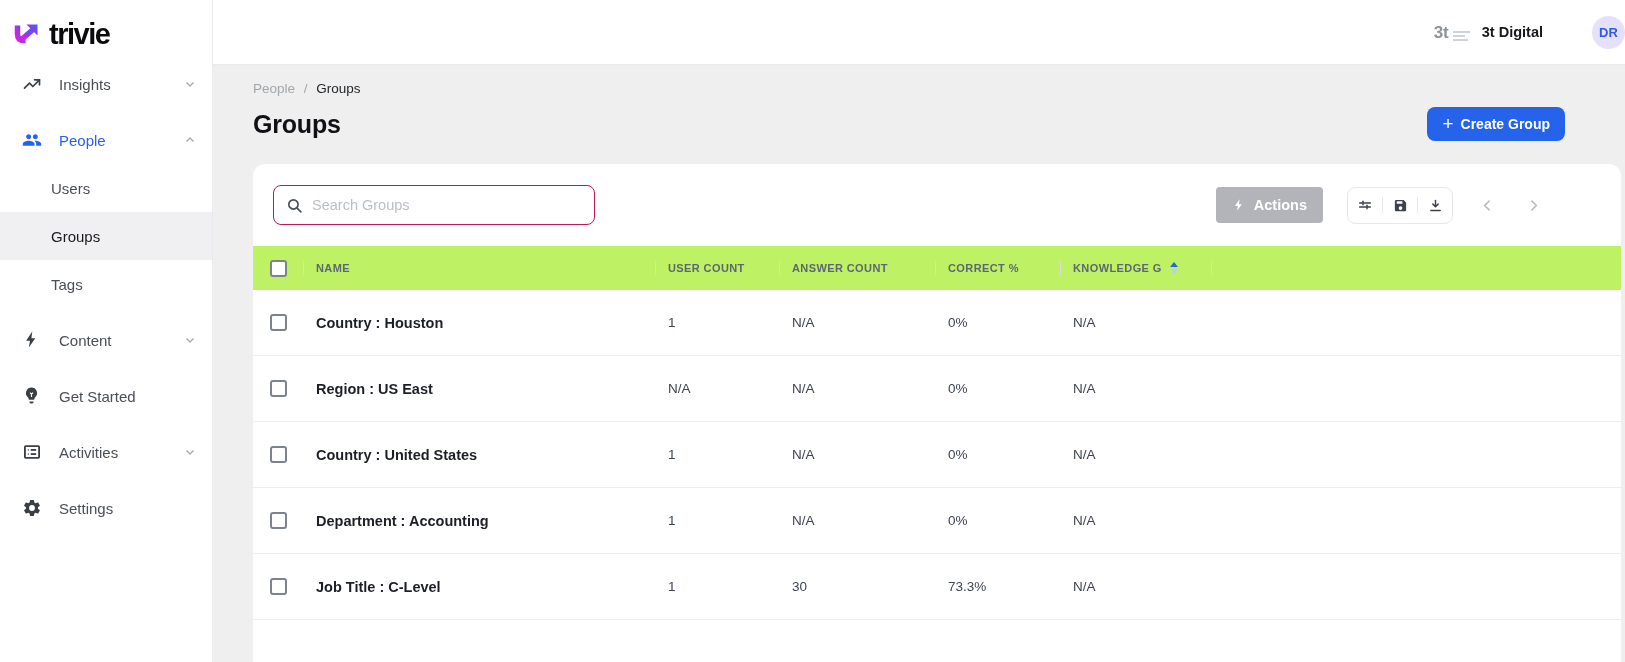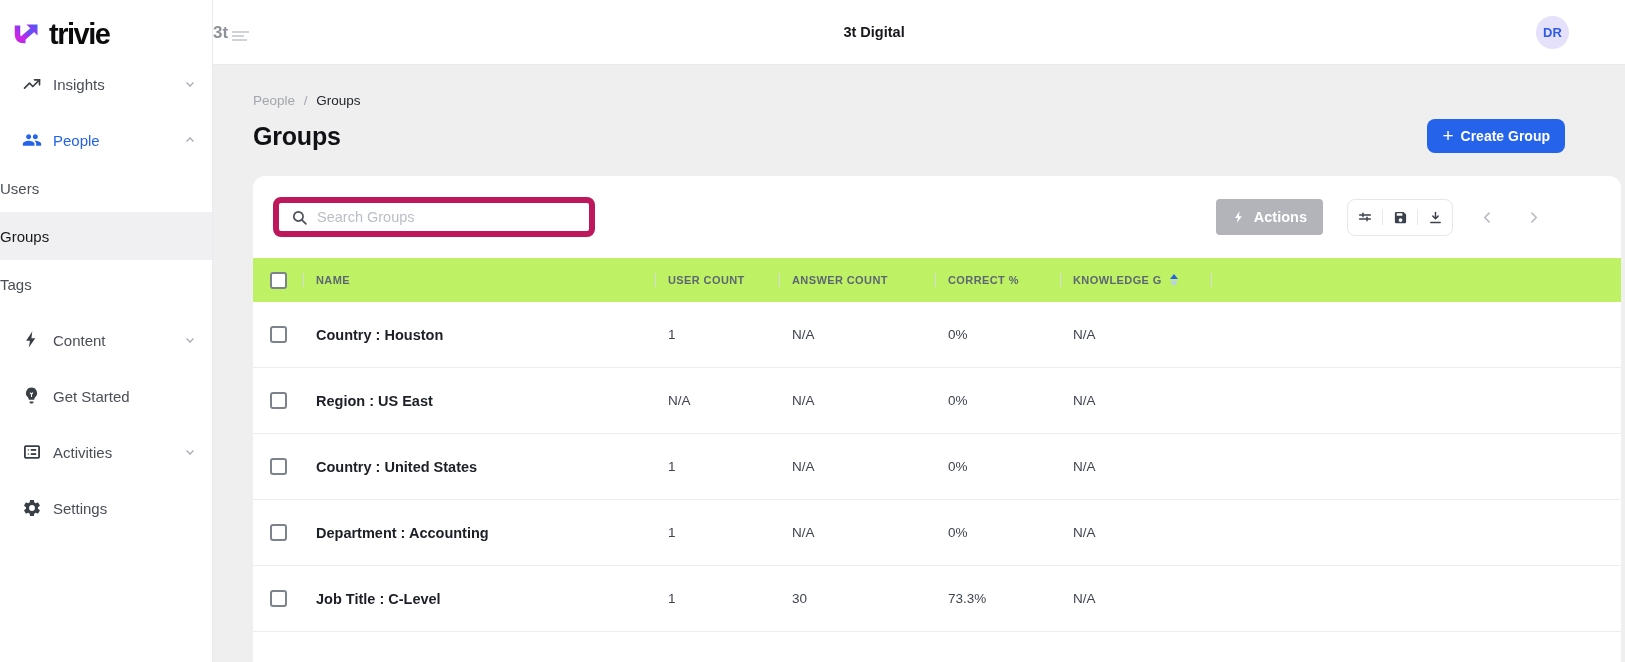--- a/index.html
+++ b/index.html
@@ -6,57 +6,57 @@
   html,body { width:1625px; height:662px; overflow:hidden; }
   body {
     font-family: "Liberation Sans", sans-serif;
     display:flex; background:#fff; color:#1c1f26;
   }
   
   .sidebar { width:213px; min-width:213px; background:#fff; border-right:1px solid #e8eaed; }
   .logo-row { display:flex; align-items:center; gap:9px; padding:13px 0 0 13px; height:56px; cursor:pointer; }
   .logo-text { font-size:29px; font-weight:bold; letter-spacing:-1.5px; color:#0b0b0d; }
   .nav { padding-top:4px; }
-  .nav-item { height:48px; display:flex; align-items:center; gap:11px; padding:0 16px 0 22px;
+  .nav-item { height:48px; display:flex; align-items:center; gap:17px; padding:0 16px 0 22px;
               font-size:15px; color:#4a4f57; cursor:pointer; }
   .nav-item.gap { margin-top:8px; }
   .nav-item .nav-icon { width:20px; height:20px; color:#3a3f46; flex:none; display:flex; }
   .nav-item .chev { margin-left:auto; color:#a6abb2; display:flex; }
   .nav-item.active, .nav-item.active .nav-icon { color:#2563eb; }
-  .sub-item { height:48px; display:flex; align-items:center; 
+  .sub-item { height:48px; display:flex; align-items:center; padding-left:51px;
               font-size:15px; color:#4a4f57; cursor:pointer; }
   .sub-item.selected { background:#f0f0f2; color:#17191d; }
   
   .main { flex:1; display:flex; flex-direction:column; min-width:0; }
   .topbar { height:65px; background:#fff; border-bottom:1px solid #e9eaec;
-            display:flex; align-items:center; justify-content:space-between; padding-right:56px; }
+            display:flex; align-items:center; justify-content:flex-end; }
   .org-logo { display:flex; align-items:flex-end; gap:4px; cursor:pointer; }
   .org-short { font-size:17px; font-weight:600; color:#8d9299; line-height:1; }
   .org-lines span { display:block; height:2px; background:#cfd2d6; margin-top:2px; }
   .org-lines span:nth-child(1){ width:17px; } .org-lines span:nth-child(2){ width:12px; } .org-lines span:nth-child(3){ width:15px; }
   .org-name { font-size:14.5px; font-weight:bold; color:#17181c; margin-left:12px; cursor:pointer; }
   .avatar { width:33px; height:33px; border-radius:50%; background:#e5e1fb; color:#2e5be6;
             font-weight:bold; font-size:13px; display:flex; align-items:center; justify-content:center;
             margin-left:49px; cursor:pointer; }
-  .content { flex:1; background:#efefef; padding-top:28px; overflow:hidden; }
+  .content { flex:1; background:#efefef; padding-top:16px; overflow:hidden; }
   .breadcrumb { padding:0 60px 0 40px; font-size:13.5px; color:#a2a7ad; }
   .breadcrumb .bc-parent { cursor:pointer; }
   .breadcrumb .bc-sep { margin:0 5px; }
   .breadcrumb .bc-current { color:#23262b; }
   .page-head { display:flex; align-items:center; justify-content:space-between;
                padding:11px 60px 0 40px; margin-bottom:23px; }
   .page-title { font-size:25px; font-weight:bold; color:#101114; letter-spacing:-.2px; }
   .create-btn { background:#2563eb; color:#fff; border:none; border-radius:8px; height:34px;
                 padding:0 15px; font-size:14px; font-weight:bold; display:flex; align-items:center;
                 gap:7px; cursor:pointer; font-family:inherit; }
   .create-btn .plus { font-size:19px; font-weight:normal; line-height:1; margin-top:-2px; }
   
   .card { background:#fff; border-radius:12px; margin:0 4px 0 40px; height:580px; overflow:hidden; }
   .card-toolbar { display:flex; align-items:center; padding:21px 20px; }
-  .search-box { width:322px; height:40px; border:6px solid #be185d; border-radius:8px;
+  .search-box { width:322px; height:40px; border:1px solid #be185d; border-radius:8px;
                 display:flex; align-items:center; gap:9px; padding:0 12px; background:#fff; }
   .search-box .mag { color:#4a4f58; display:flex; flex:none; }
   .search-box input { border:none; outline:none; font-size:14.5px; color:#333; width:100%; font-family:inherit; }
   .search-box input::placeholder { color:#b9bfc7; }
   .toolbar-right { margin-left:auto; display:flex; align-items:center; padding-right:56px; }
   .actions-btn { background:#b2b4b9; color:#fff; border:none; height:36px; border-radius:4px;
                  padding:0 16px; font-size:14.5px; font-weight:bold; display:flex; align-items:center;
                  gap:8px; font-family:inherit; cursor:default; }
   .icon-group { display:flex; align-items:center; border:1px solid #e5e7eb; border-radius:8px;
                 height:37px; margin-left:24px; }

